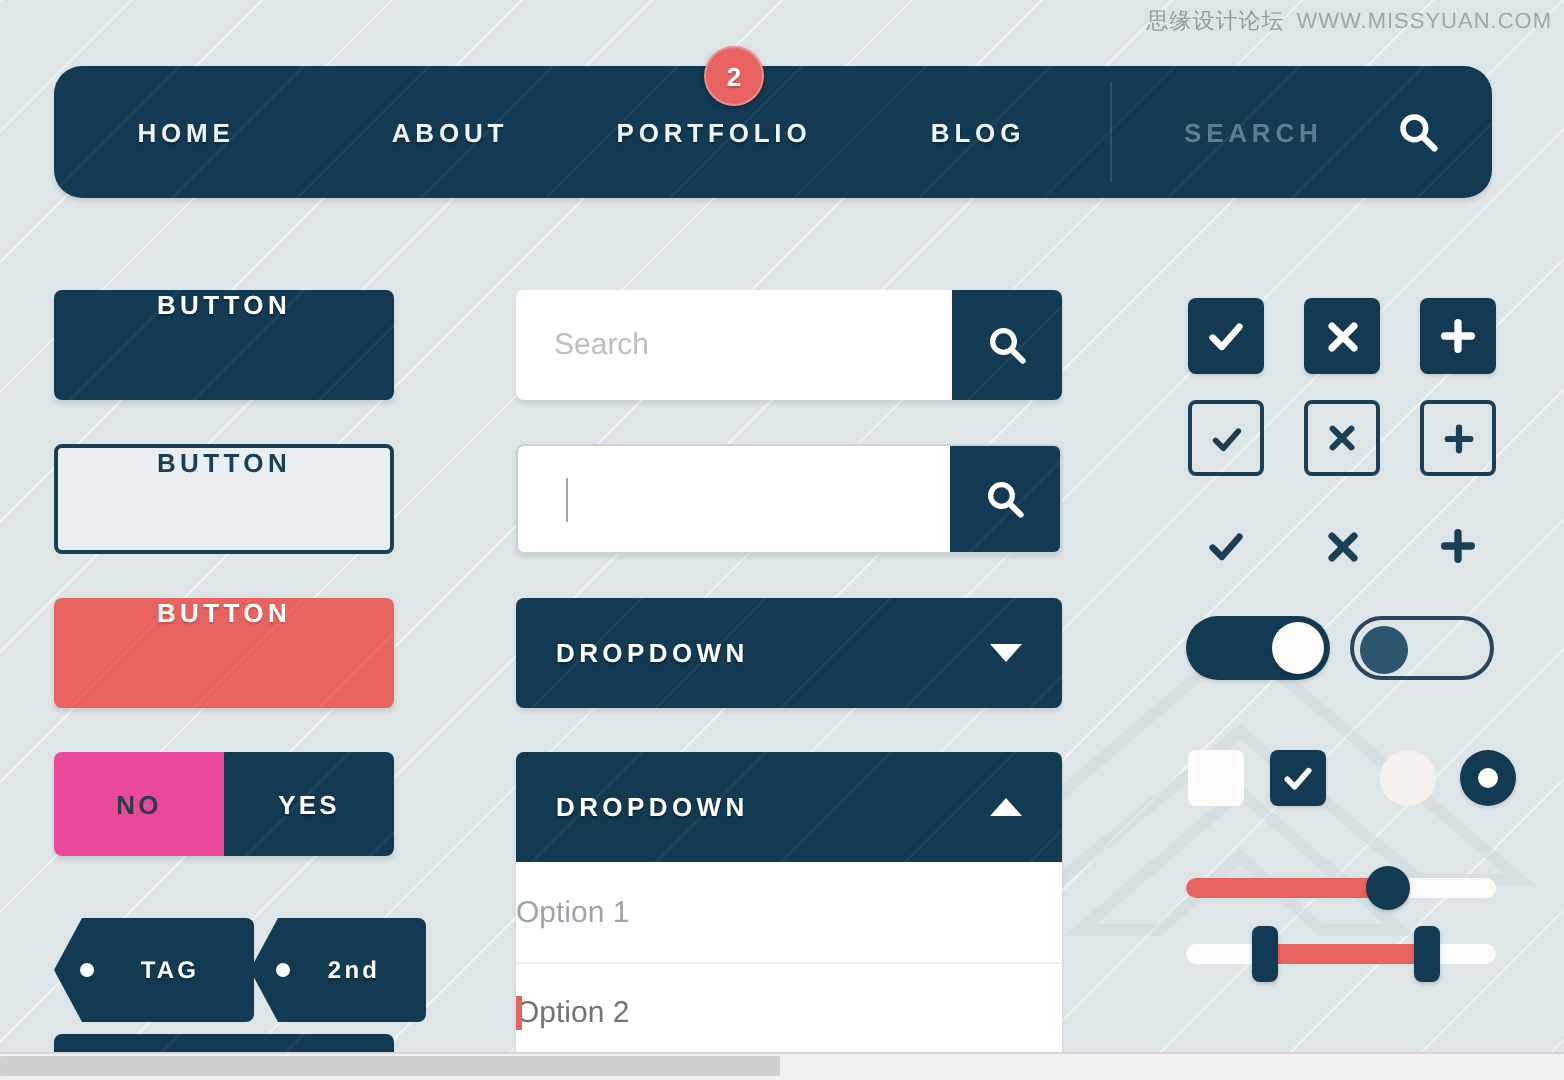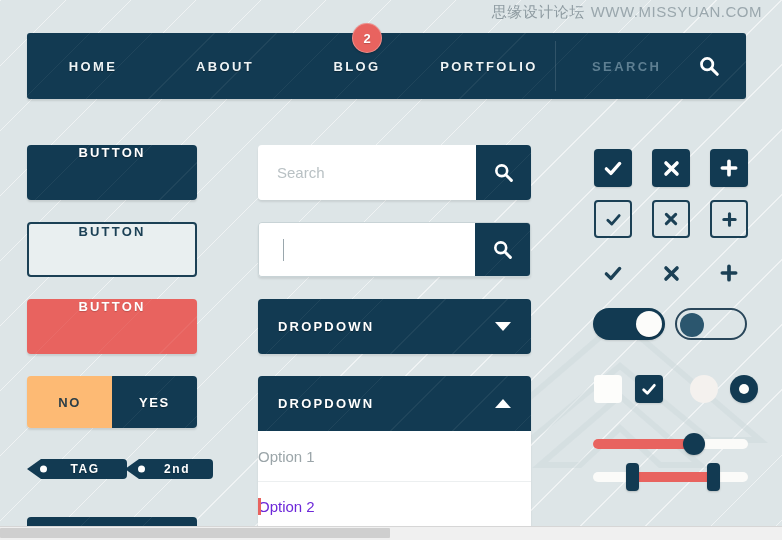--- a/index.html
+++ b/index.html
@@ -21,30 +21,30 @@
     pointer-events:none;z-index:0;
   }
   #bg-logo{
     position:absolute;left:470px;top:300px;width:300px;height:240px;
     z-index:0;opacity:.5;pointer-events:none;
   }
   #stage{position:absolute;inset:0;z-index:2;}
 
   
   .watermark{
-    position:absolute;top:3px;right:20px;
-    font-size:15px;color:#9aa7ad;letter-spacing:.5px;
+    position:absolute;top:3px;right:6px;
+    font-size:11px;color:#9aa7ad;letter-spacing:.5px;
     white-space:nowrap;z-index:5;
   }
   .watermark .cn{color:#8e9ba1;margin-right:6px;font-family:"DejaVu Sans",sans-serif;}
 
   
   .navbar{
     position:absolute;left:27px;top:33px;width:719px;height:66px;
-    background:#123a52;border-radius:3px;
+    background:#123a52;border-radius:14px;
     box-shadow:0 2px 2px rgba(0,0,0,.10);
     overflow:hidden;
   }
   .nav-links{
     position:absolute;left:0;top:0;height:66px;width:528px;
     display:flex;align-items:center;
   }
   .nav-link{
     flex:1;text-align:center;color:#eef4f6;
     font-size:13px;font-weight:bold;letter-spacing:2.4px;
@@ -114,26 +114,26 @@
   .segmented{
     position:absolute;left:27px;top:376px;width:170px;height:52px;
     border-radius:4px;overflow:hidden;display:flex;
     box-shadow:0 2px 2px rgba(0,0,0,.10);
   }
   .seg{
     flex:1;display:flex;align-items:center;justify-content:center;
     font-size:13px;font-weight:bold;letter-spacing:1.6px;
     cursor:pointer;user-select:none;position:relative;
   }
-  .seg-off{background:#fdba74;color:#2c3e47;}
+  .seg-off{background:#ec4899;color:#2c3e47;}
   .seg-on{background:#123a52;color:#fff;text-shadow:0 1px 1px rgba(0,0,0,.35);}
 
   
   .tag{
-    position:absolute;top:459px;height:20px;
+    position:absolute;top:459px;height:52px;
     background:#123a52;color:#fff;
     display:flex;align-items:center;justify-content:center;
     font-size:12px;font-weight:bold;letter-spacing:1.6px;
     border-radius:0 4px 4px 0;
     clip-path:polygon(14px 0,100% 0,100% 100%,14px 100%,0 50%);
     cursor:pointer;user-select:none;overflow:hidden;
     text-shadow:0 1px 1px rgba(0,0,0,.3);
   }
   .tag-1{left:27px;width:84px;padding-left:16px;}
   .tag-2{left:125px;width:72px;padding-left:16px;}
@@ -193,21 +193,21 @@
     border-right:8px solid transparent;border-bottom:9px solid #fff;
   }
   .dd-option{
     height:50px;background:#fff;display:flex;align-items:center;
     font-size:15px;border-top:1px solid #eceff0;
     cursor:pointer;position:relative;box-sizing:border-box;
   }
   .dd-option.first{border-top:none;}
   .dd-option .lbl{position:relative;}
   .opt-inactive{color:#9ba5a9;}
-  .opt-active{color:#6d28d9;}
+  .opt-active{color:#737373;}
   .opt-active::before{
     content:"";position:absolute;left:0;top:0;bottom:0;width:3px;
     background:#e8635f;
   }
 
   
   .icon-sq{
     position:absolute;width:38px;height:38px;border-radius:4px;
     display:flex;align-items:center;justify-content:center;
     cursor:pointer;box-sizing:border-box;
@@ -299,22 +299,22 @@
 
   <div class="watermark">
     <span class="cn">思缘设计论坛</span><span>WWW.MISSYUAN.COM</span>
   </div>
 
   <div class="navbar">
     <div class="stripes"></div>
     <div class="nav-links">
       <div class="nav-link">HOME</div>
       <div class="nav-link">ABOUT</div>
+      <div class="nav-link">PORTFOLIO</div>
       <div class="nav-link">BLOG</div>
-      <div class="nav-link">PORTFOLIO</div>
     </div>
     <div class="nav-divider"></div>
     <div class="nav-search">
       <span class="nav-search-text">SEARCH</span>
       <span class="nav-search-icon">
         <svg viewBox="0 0 24 24" width="22" height="22">
           <circle cx="10" cy="10" r="6.2" fill="none" stroke="#ffffff" stroke-width="3"></circle>
           <line x1="14.6" y1="14.6" x2="21" y2="21" stroke="#ffffff" stroke-width="3.4" stroke-linecap="round"></line>
         </svg>
       </span>

